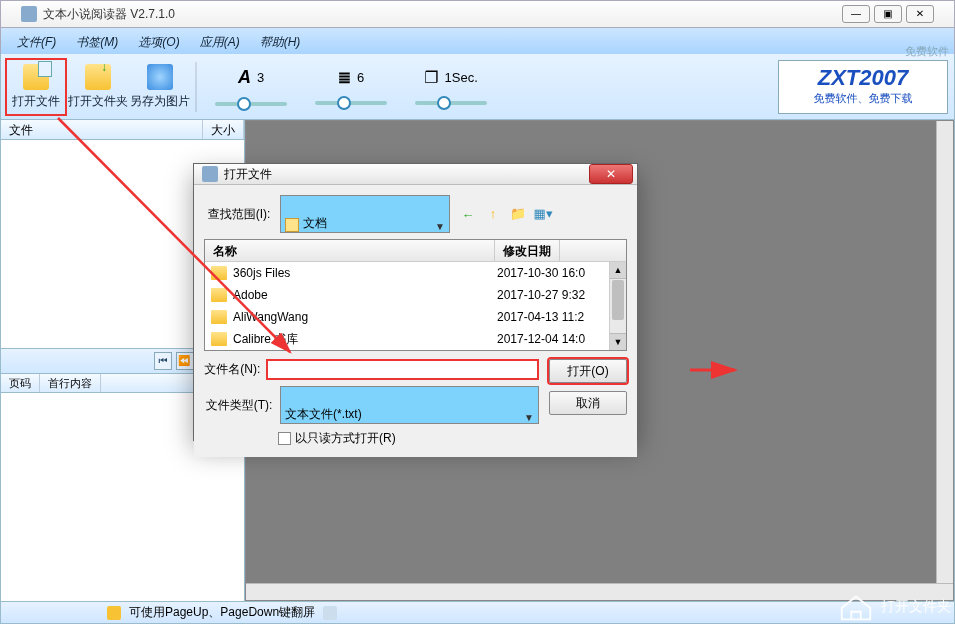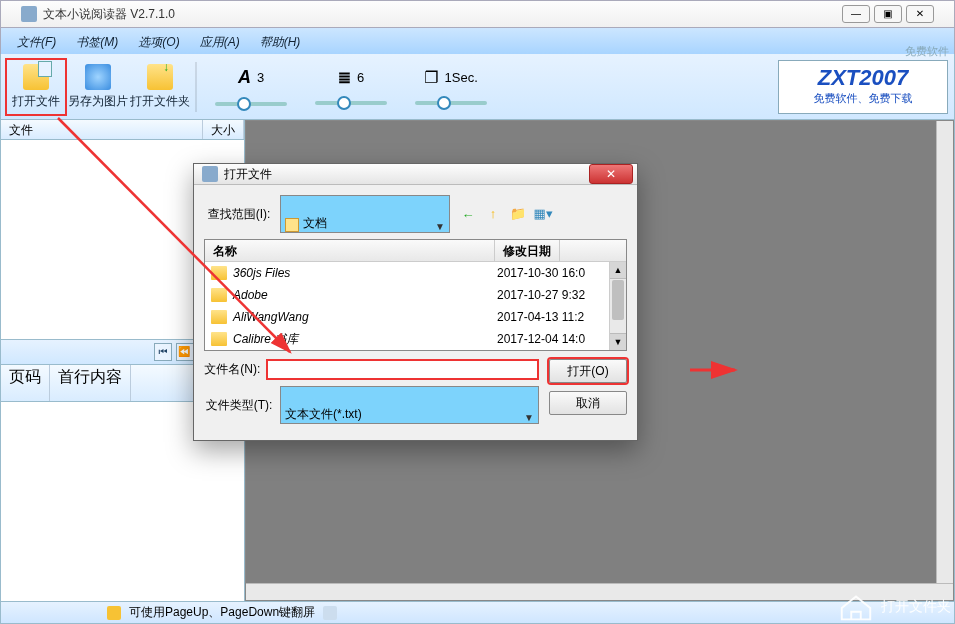--- a/index.html
+++ b/index.html
@@ -33,21 +33,21 @@
 .brand-link { position:absolute; right:5px; top:-10px; font-size:11px; color:#8ab; }
 
 .mainrow { display:flex; height: calc(624px - 28px - 26px - 66px - 22px); border:1px solid #9bc; border-top:none; }
 .leftpanel { width:244px; display:flex; flex-direction:column; border-right:1px solid #9bc;}
 .lp-header { height:20px; background:linear-gradient(#f4faff,#d9ecff); display:flex; font-size:12px; border-bottom:1px solid #9bc; }
 .lp-header div { padding:2px 8px; border-right:1px solid #bcd;}
 .lp-header div:first-child { flex:1;}
 .lp-body { flex:1; background:#fff; position:relative;}
 .lp-nav { height:26px; background:linear-gradient(#e6f2ff,#d0e8ff); display:flex; align-items:center; justify-content:flex-end; padding-right:6px; gap:4px; border-top:1px solid #9bc; border-bottom:1px solid #9bc;}
 .lp-nav .nb { width:18px; height:18px; border:1px solid #8ab; background:#eaf4ff; font-size:10px; text-align:center; line-height:16px; cursor:pointer; color:#246;}
-.lp-cols { height:37px; background:linear-gradient(#f4faff,#d9ecff); display:flex; font-size:16px; border-bottom:1px solid #9bc;}
+.lp-cols { height:19px; background:linear-gradient(#f4faff,#d9ecff); display:flex; font-size:11px; border-bottom:1px solid #9bc;}
 .lp-cols div { padding:2px 8px; border-right:1px solid #bcd;}
 .lp-list { flex:1; background:#fff; }
 .viewer { flex:1; background:#808080; position:relative; border:1px solid #888;}
 .vscroll { position:absolute; right:0; top:0; width:17px; bottom:17px; background:#e9e9e9; border-left:1px solid #bbb; }
 .hscroll { position:absolute; left:0; right:0; bottom:0; height:17px; background:#e9e9e9; border-top:1px solid #bbb;}
 
 .statusbar { height:22px; background:linear-gradient(#e6f2ff,#cfe6ff); border:1px solid #9bc; border-top:none; display:flex; align-items:center; font-size:12px; padding:0 8px; gap:8px;}
 .statusbar .sb-icon { width:14px; height:14px; background:#f7c234; border-radius:2px; display:inline-block;}
 
 
@@ -63,21 +63,21 @@
 .dd .arrow { margin-left:auto; font-size:10px; color:#333;}
 .dlg-icons { display:flex; gap:5px; margin-left:8px;}
 .dlg-icons .di { width:20px; height:20px; cursor:pointer; font-size:13px; text-align:center; line-height:20px;}
 .filelist { flex:1; border:1px solid #888; background:#fff; display:flex; flex-direction:column; margin-bottom:8px; overflow:hidden;}
 .fl-head { height:22px; background:linear-gradient(#fafafa,#e8e8e8); display:flex; border-bottom:1px solid #ccc; font-size:12px;font-weight:bold;}
 .fl-head .colh { padding:3px 8px; border-right:1px solid #ccc;}
 .fl-head .colh.name { width:290px;}
 .fl-body { flex:1; overflow:hidden; position:relative;}
 .fl-row { height:22px; display:flex; align-items:center; font-size:12px;}
 .fl-row .fi { width:16px; height:14px; background:linear-gradient(#ffe38a,#f7c234); border-radius:1px; margin:0 6px;}
-.fl-row .fn { width:264px;font-style:italic; }
+.fl-row .fn { width:264px; }
 .fl-vscroll { position:absolute; right:0; top:0; bottom:0; width:17px; background:#e9e9e9; border-left:1px solid #ccc;}
 .fl-vscroll .sarrow { height:17px; background:#d6d6d6; border-bottom:1px solid #bbb; text-align:center; font-size:9px; line-height:17px;}
 .fl-vscroll .sarrow.bot { position:absolute; bottom:0; left:0; right:0; border-top:1px solid #bbb; border-bottom:none;}
 .fl-vscroll .sthumb { position:absolute; left:2px; right:2px; top:18px; height:40px; background:#bfbfbf; border-radius:2px;}
 .dlg-form { display:flex;}
 .dlg-form .lcol { flex:1;}
 .dlg-form .rcol { width:78px; display:flex; flex-direction:column; gap:8px; margin-left:10px;}
 .dlg-form input[type=text] { height:21px; border:1px solid #888; background:#fff; font-size:12px; padding:0 4px; width:100%;}
 .dlg-btn { height:24px; border:1px solid #888; background:linear-gradient(#fafafa,#e2e2e2); font-size:12px; cursor:pointer; border-radius:2px;}
 .chk { display:flex; align-items:center; font-size:12px; gap:4px; margin-top:6px;}
@@ -109,26 +109,26 @@
   <div class="menuitem">应用(A)</div>
   <div class="menuitem">帮助(H)</div>
 </div>
 
 <div class="toolbar">
   <div class="toolbtn first">
     <div class="tico ico-open"></div>
     <span>打开文件</span>
   </div>
   <div class="toolbtn">
+    <div class="tico ico-folder"></div>
+    <span>打开文件夹</span>
+  </div>
+  <div class="toolbtn">
     <div class="tico ico-save"></div>
     <span>另存为图片</span>
-  </div>
-  <div class="toolbtn">
-    <div class="tico ico-folder"></div>
-    <span>打开文件夹</span>
   </div>
   <div class="tb-sep"></div>
   <div class="ctrl-grp">
     <div class="ctop">
         <span style="font-style:italic;font-weight:bold;font-size:18px">A</span>
         <span>3</span>
       </div>
     <div class="slider">
         <div class="knob"></div>
       </div>
@@ -251,20 +251,25 @@
         <div class="dlg-row">
           <div class="lbl">文件名(N):</div>
           <input type="text" class="redbox" value="" style="">
         </div>
         <div class="dlg-row">
           <div class="lbl">文件类型(T):</div>
           <div class="dd">
             <span>文本文件(*.txt)</span>
             <span class="arrow">▼</span>
           </div>
+        </div>
+        <div class="chk">
+          <span style="width:70px"></span>
+          <div class="chkbox"></div>
+          <span>以只读方式打开(R)</span>
         </div>
       </div>
       <div class="rcol">
         <button class="dlg-btn redbox-o">打开(O)</button>
         <button class="dlg-btn">取消</button>
       </div>
     </div>
   </div>
 </div>
 

